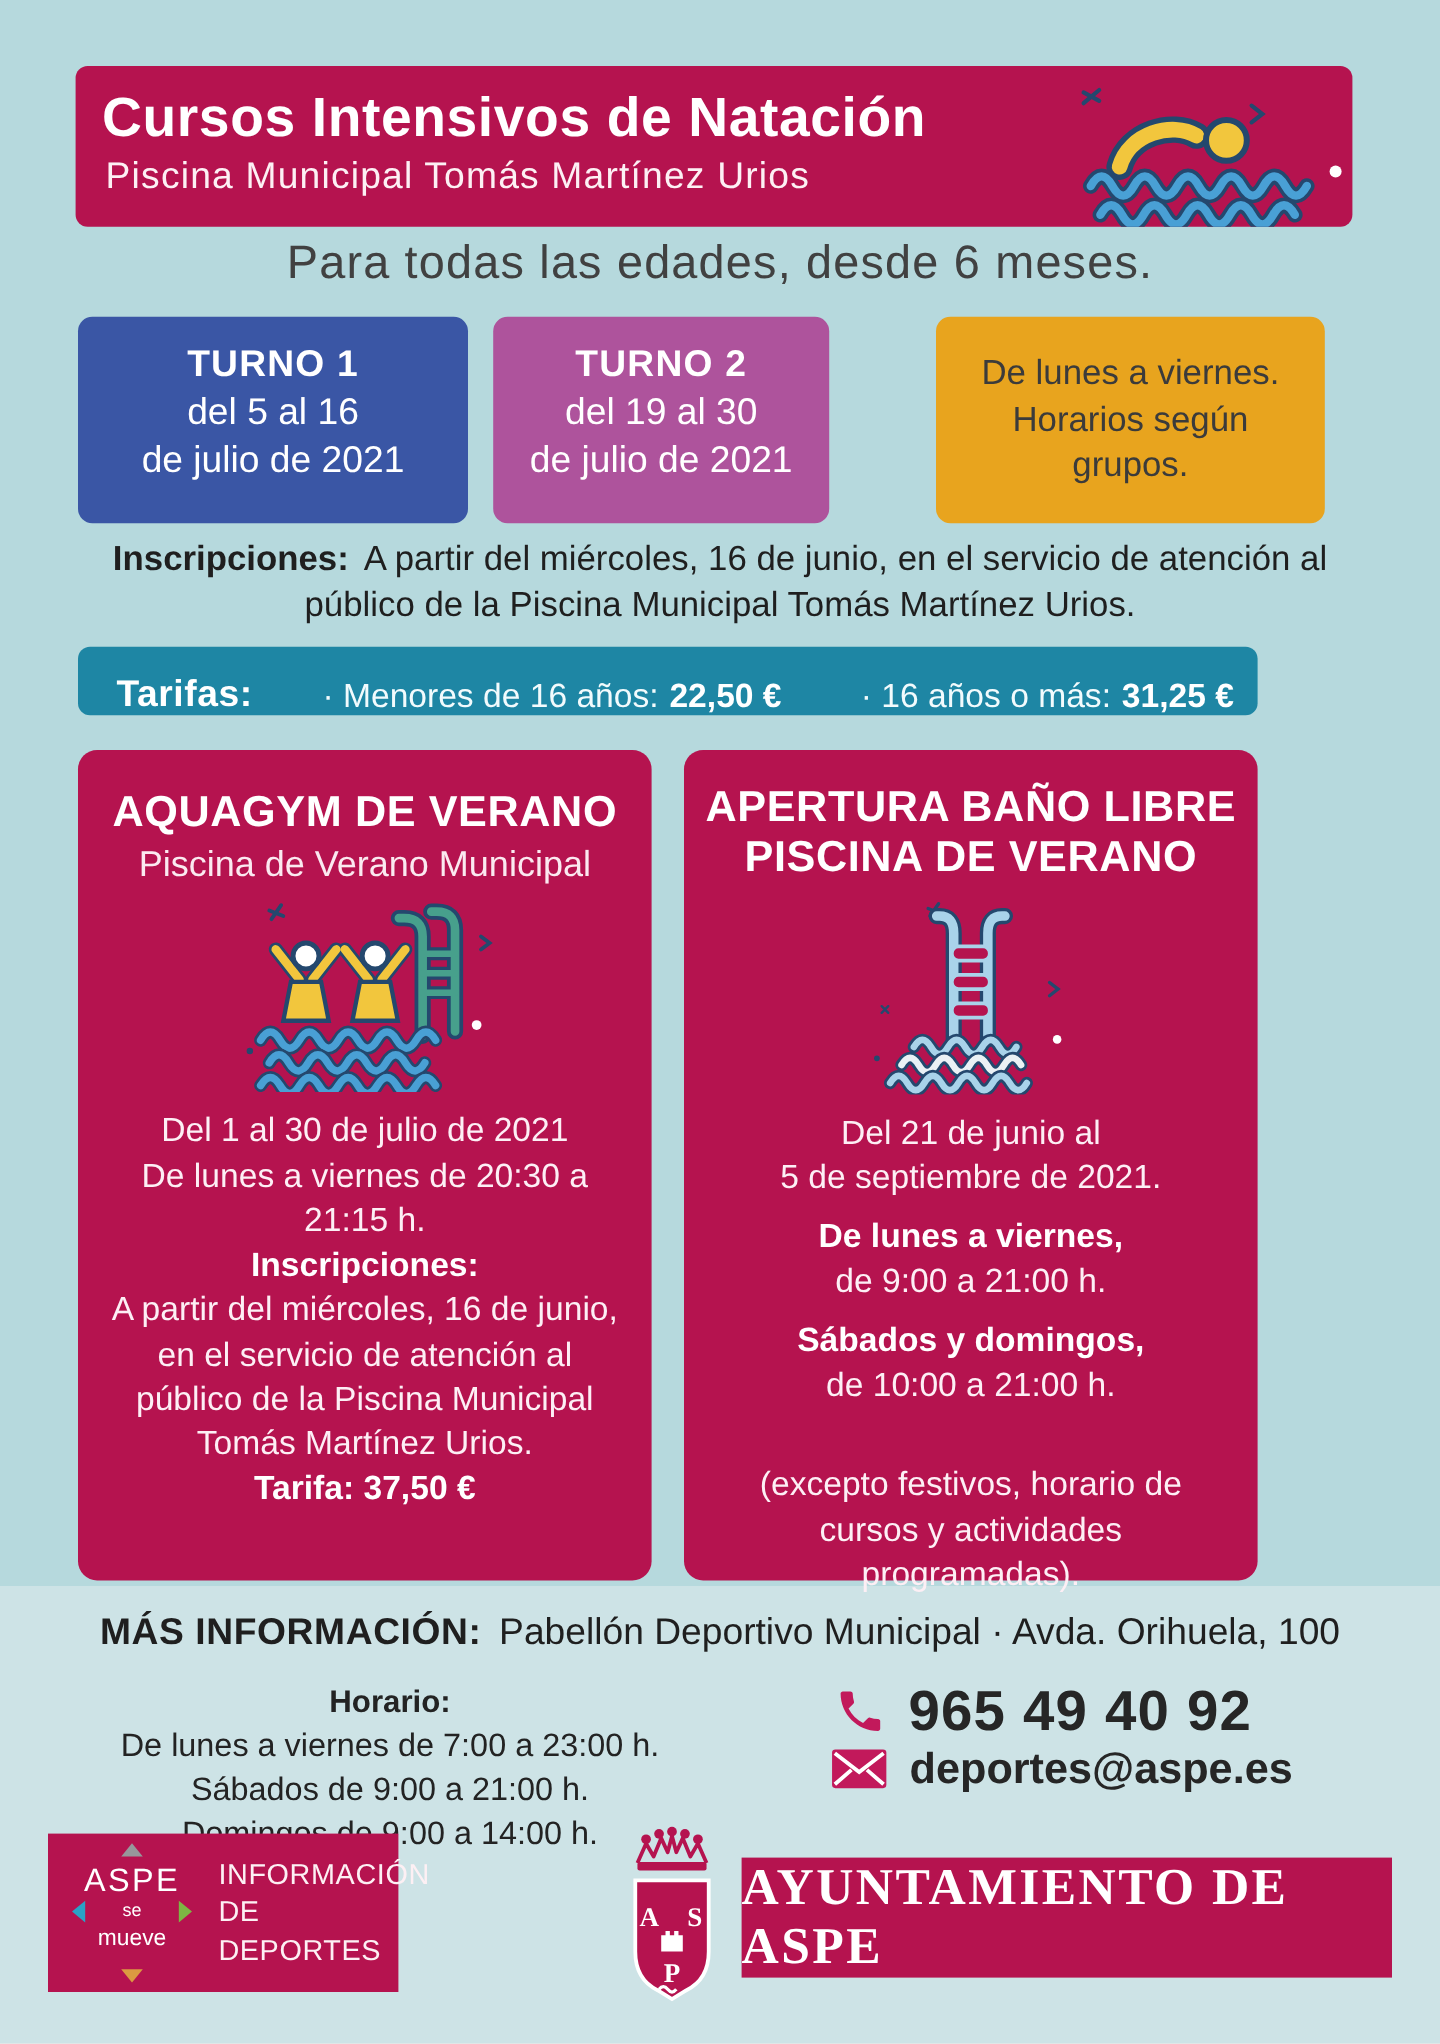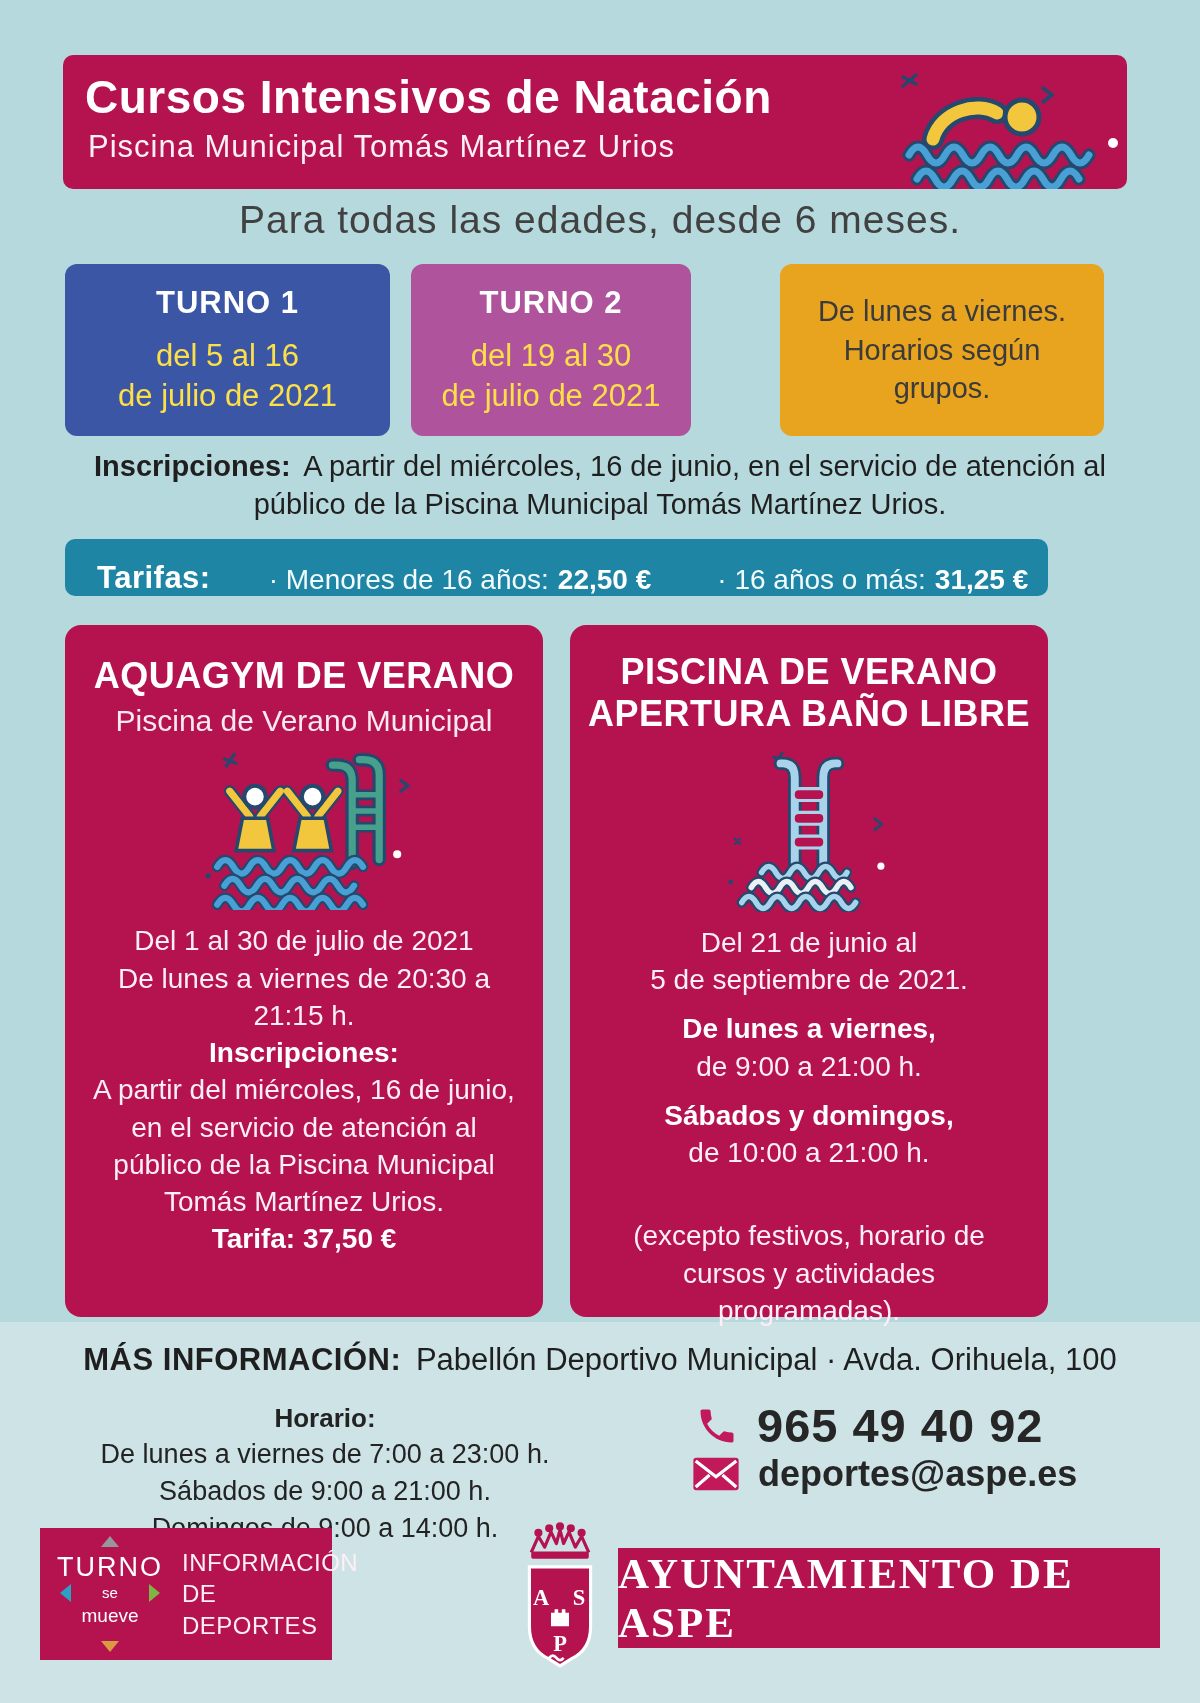--- a/index.html
+++ b/index.html
@@ -13,21 +13,21 @@
   .hdr-title{margin:15px 0 0 22px;font-size:46px;font-weight:700;letter-spacing:.5px;}
   .hdr-sub{margin:5px 0 0 25px;font-size:31px;font-weight:300;letter-spacing:1px;color:#fdf0f4;}
   .hdr-swim{position:absolute;right:2px;top:0;}
   
   .tagline{position:absolute;left:0;top:198px;width:100%;text-align:center;font-size:39px;font-weight:300;color:#414141;letter-spacing:1px;}
   
   .turno{position:absolute;top:264px;height:172px;border-radius:12px;color:#fff;text-align:center;}
   .turno--1{left:65px;width:325px;background:#3a56a5;}
   .turno--2{left:411px;width:280px;background:#ae539c;}
   .turno-title{margin-top:21px;font-size:31px;font-weight:700;letter-spacing:1px;}
-  .turno-dates{margin-top:15px;font-size:31px;font-weight:300;line-height:1.28;color:#fde047;}
+  .turno-dates{margin-top:2px;font-size:31px;font-weight:300;line-height:1.28;color:#ffffff;}
   .schedule-card{position:absolute;left:780px;top:264px;width:324px;height:172px;border-radius:12px;background:#e8a41e;
     color:#3b3b3b;display:flex;align-items:center;justify-content:center;text-align:center;
     font-size:29px;line-height:1.33;padding:0 20px;box-sizing:border-box;}
   
   .inscripciones{position:absolute;left:88px;top:447px;width:1024px;margin:0;text-align:center;font-size:29px;line-height:1.32;color:#1f1f1f;}
   .inscripciones strong{font-weight:700;margin-right:6px;}
   
   .tarifas{position:absolute;left:65px;top:539px;width:983px;height:57px;background:#1e86a4;border-radius:10px;color:#fff;
     display:flex;align-items:flex-end;font-size:28px;}
   .t-label{font-size:31px;font-weight:700;margin-left:32px;letter-spacing:.5px;}
@@ -179,22 +179,22 @@
       <div>Del 1 al 30 de julio de 2021</div>
       <div>De lunes a viernes de 20:30 a 21:15 h.</div>
       <div class="b">Inscripciones:</div>
       <div>A partir del miércoles, 16 de junio, en el servicio de atención al público de la Piscina Municipal Tomás Martínez Urios.</div>
       <div class="b">Tarifa: 37,50 €</div>
     </div>
   </section>
 
   <section class="card card--right">
     <div class="card-title card-title--tight">
+      <div>APERTURA BAÑO LIBRE</div>
       <div>PISCINA DE VERANO</div>
-      <div>APERTURA BAÑO LIBRE</div>
     </div>
     <svg class="card-icon" width="182" height="166" viewBox="0 0 230 210">
       <g stroke="#24486e" stroke-width="3.5" stroke-linecap="round" fill="none">
         <path d="M70,14 l13,5 M81,9 l-9,13"></path>
         <path d="M198,92 l9,7 -9,7"></path>
         <path d="M21,117 l7,7 M28,117 l-7,7" stroke-width="2.5"></path>
       </g>
       <g fill="none" stroke="#24486e" stroke-linecap="round">
         <path d="M97,152 V40 q0,-18 -15,-18 h-3" stroke-width="17"></path>
         <path d="M133,152 V40 q0,-18 15,-18 h3" stroke-width="17"></path>
@@ -258,21 +258,21 @@
       <span class="c-email-text">deportes@aspe.es</span>
     </div>
   </div>
 
   <div class="logo-aspemueve">
     <div class="am">
       <div class="tri tri-up"></div>
       <div class="tri tri-left"></div>
       <div class="tri tri-right"></div>
       <div class="tri tri-down"></div>
-      <div class="am-aspe">TURNO</div>
+      <div class="am-aspe">ASPE</div>
       <div class="am-se">se</div>
       <div class="am-mueve">mueve</div>
     </div>
     <div class="dept">
       <div>INFORMACIÓN</div>
       <div>DE DEPORTES</div>
     </div>
   </div>
 
   <svg class="crest" width="90" height="155" viewBox="0 0 100 172">

